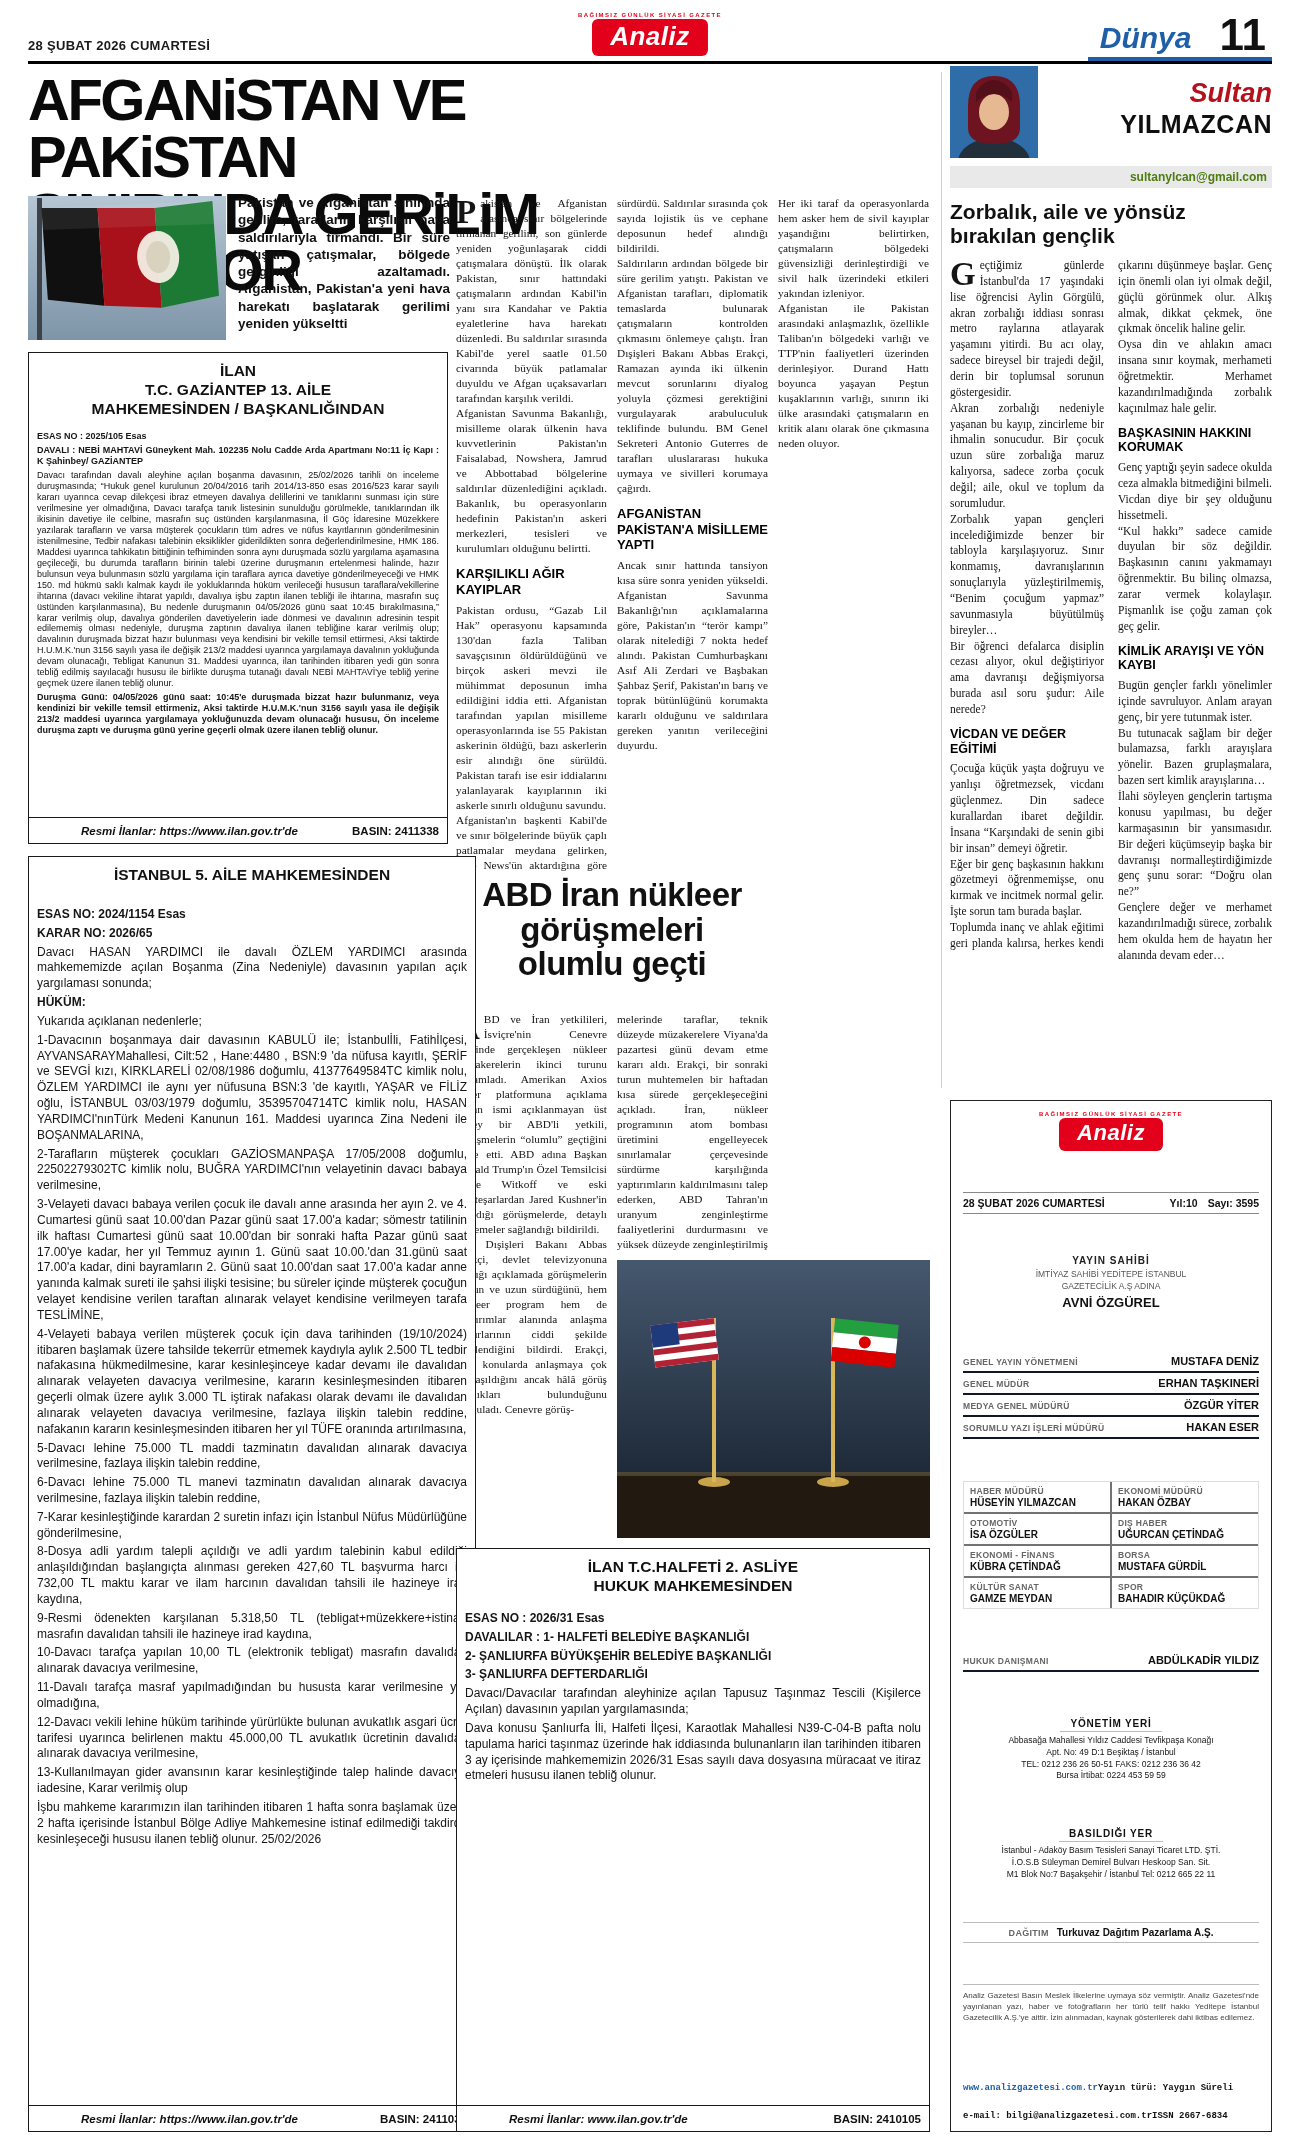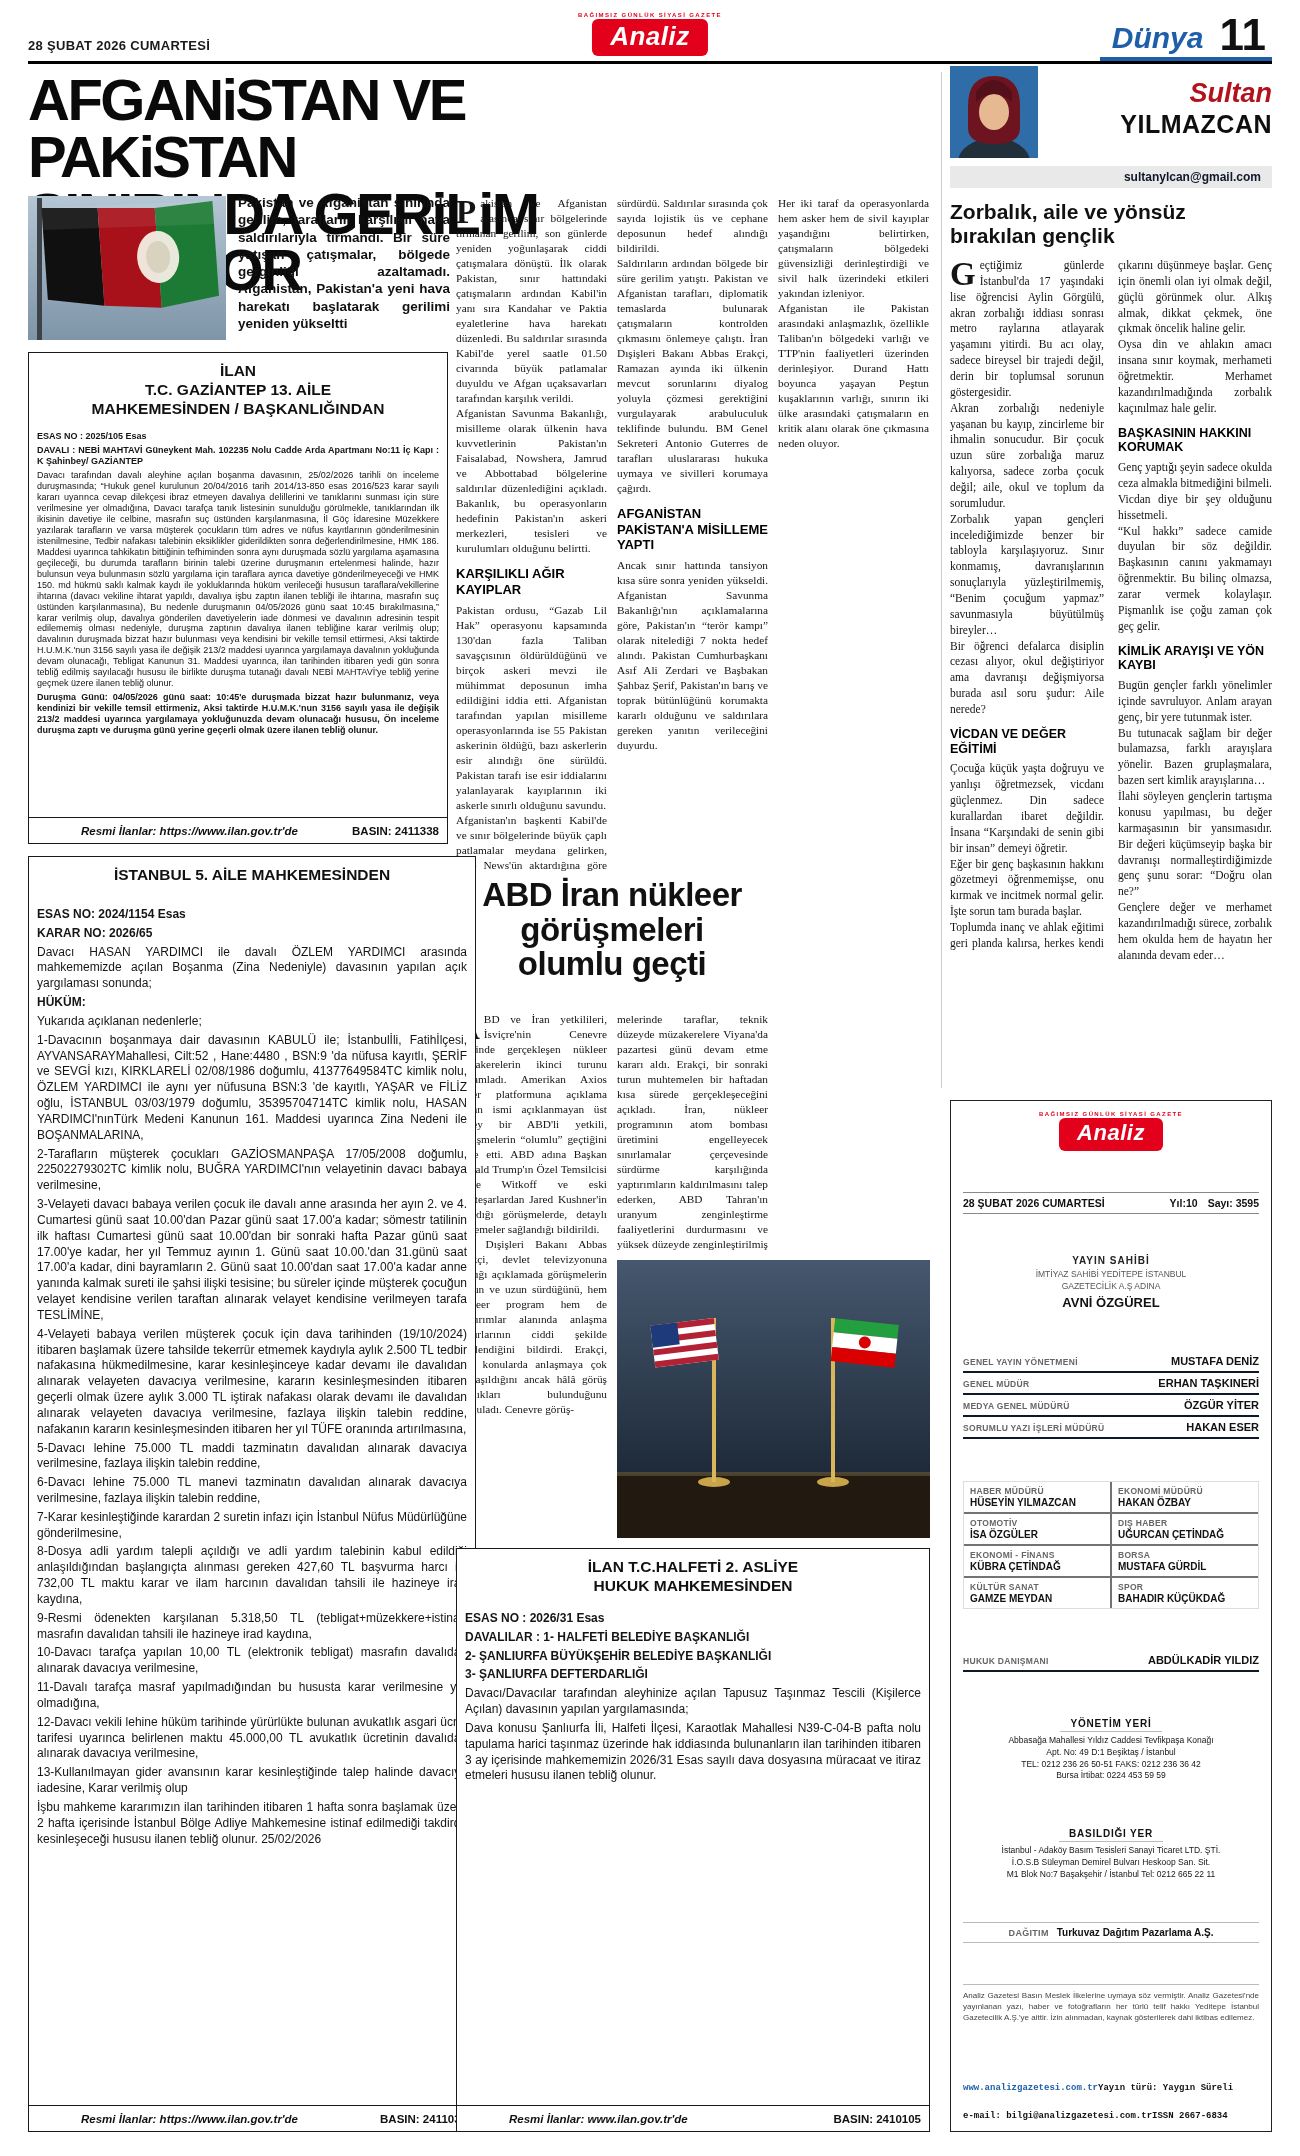--- a/index.html
+++ b/index.html
@@ -7,21 +7,21 @@
   #page{position:relative;width:1300px;height:2156px;background:#fff;
         font-family:"Liberation Sans",sans-serif;color:#111;overflow:hidden;}
 
   
   .header{position:absolute;left:28px;top:8px;width:1244px;height:56px;border-bottom:3px solid #000;}
   .date{position:absolute;left:0;bottom:8px;font-size:13px;font-weight:700;letter-spacing:.3px;color:#1a1a1a;}
   .logo-wrap{position:absolute;left:50%;transform:translateX(-50%);bottom:5px;text-align:center;}
   .logo-tagline{font-size:6px;color:#e2001a;font-weight:700;letter-spacing:1.4px;margin-bottom:1px;}
   .logo-box{display:inline-block;background:#e2001a;color:#fff;font-style:italic;font-weight:900;
             font-size:26px;line-height:1;padding:4px 18px 7px;border-radius:6px;letter-spacing:.5px;}
-  .section-wrap{position:absolute;right:0;bottom:0;display:flex;align-items:flex-end;gap:16px;
+  .section-wrap{position:absolute;right:0;bottom:0;display:flex;align-items:flex-end;gap:28px;
                 border-bottom:4px solid #1e5fa8;padding:0 6px 4px 12px;}
   .section-name{color:#1e5fa8;font-style:italic;font-weight:800;font-size:30px;line-height:1;}
   .page-num{font-size:44px;font-weight:900;line-height:.85;}
 
   
   .headline{position:absolute;left:28px;top:72px;width:710px;margin:0;
             font-size:58px;line-height:.98;font-weight:900;letter-spacing:-2.5px;color:#0a0a0a;}
   .headline span{display:block;}
   .flag-photo{position:absolute;left:28px;top:196px;width:198px;height:144px;overflow:hidden;}
   .flag-photo svg,.photo-flags svg,.portrait svg{display:block;width:100%;height:100%;}
@@ -64,22 +64,22 @@
   .basin{font-weight:800;}
 
   
   .vdivider{position:absolute;left:941px;top:72px;width:1px;height:1016px;background:#cfcfcf;}
   .author-head{position:absolute;left:950px;top:66px;width:322px;height:128px;}
   .portrait{position:absolute;left:0;top:0;width:88px;height:92px;overflow:hidden;}
   .author-name{position:absolute;right:0;top:14px;text-align:right;line-height:1;}
   .author-first{display:block;color:#b3121c;font-size:27px;font-weight:800;font-style:italic;}
   .author-last{display:block;color:#0f0f0f;font-size:25px;font-weight:900;letter-spacing:.5px;margin-top:5px;}
   .author-email{position:absolute;left:0;right:0;top:100px;height:22px;background:#e9e9e9;
-                display:flex;align-items:center;justify-content:flex-end;padding:0 11px;
-                font-size:12px;font-weight:700;color:#0f172a;}
+                display:flex;align-items:center;justify-content:flex-end;padding:0 5px;
+                font-size:12px;font-weight:700;color:#4d7c0f;}
   .author-title{position:absolute;left:950px;top:200px;width:322px;margin:0;font-size:21px;line-height:1.15;font-weight:800;}
   .author-text{position:absolute;left:950px;top:258px;width:322px;height:830px;
                column-count:2;column-gap:14px;overflow:hidden;}
   .author-text .body{font-size:11.5px;line-height:1.38;}
   .author-text .subhead{font-size:12.5px;margin:9px 0 5px;}
 
   
   .masthead{position:absolute;left:950px;top:1100px;width:322px;height:1032px;border:1.5px solid #222;
             padding:10px 12px;display:flex;flex-direction:column;justify-content:space-between;}
   .mh-logo{text-align:center;}

